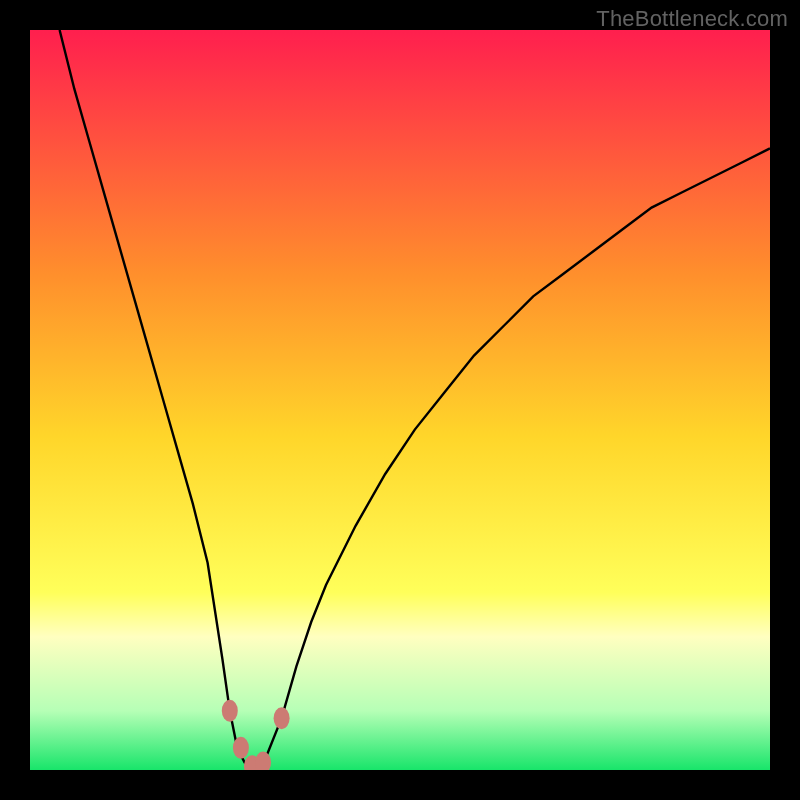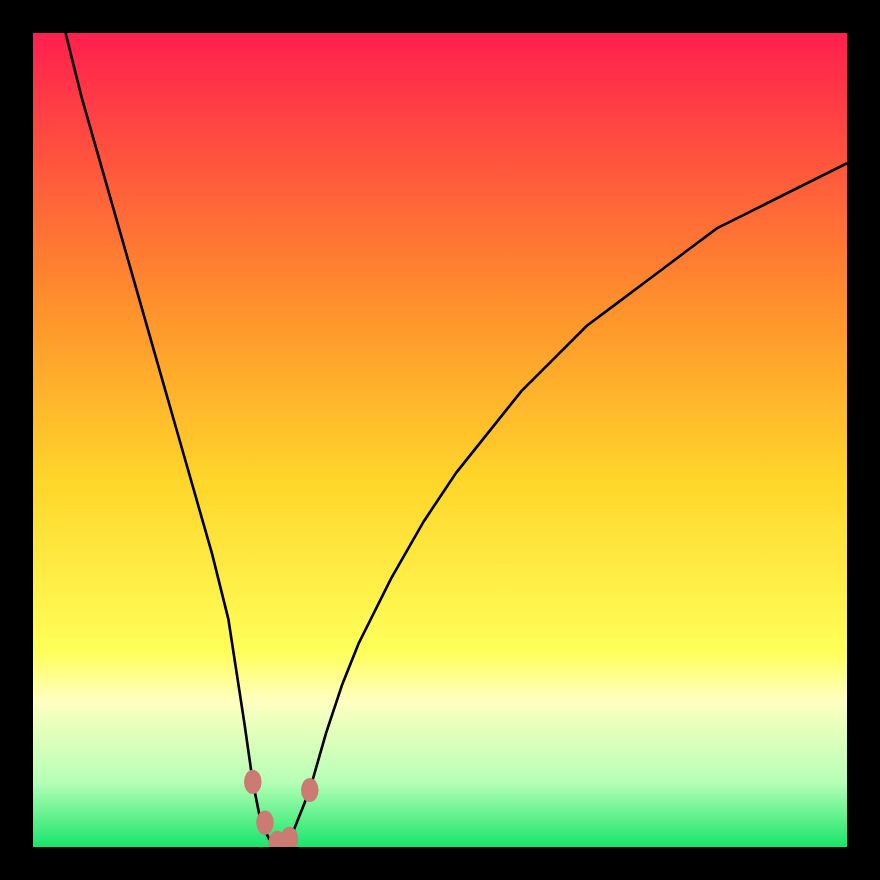--- a/index.html
+++ b/index.html
@@ -36,20 +36,21 @@
     letter-spacing: 0.2px;
     user-select: none;
   }
   svg { display: block; }
 </style>
 </head>
 <body>
 
 <div class="frame">
 
+  <div class="watermark">TheBottleneck.com</div>
 
   <div class="plot-wrap">
     <svg id="chart-svg" width="740" height="740" viewBox="0 0 740 740">
       <defs>
         <linearGradient id="bg-grad" x1="0" y1="0" x2="0" y2="1">
             <stop offset="0%" stop-color="#ff1f4e"></stop>
             <stop offset="33%" stop-color="#ff8f2c"></stop>
             <stop offset="55%" stop-color="#ffd62a"></stop>
             <stop offset="76%" stop-color="#ffff5a"></stop>
             <stop offset="82%" stop-color="#ffffc0"></stop>

